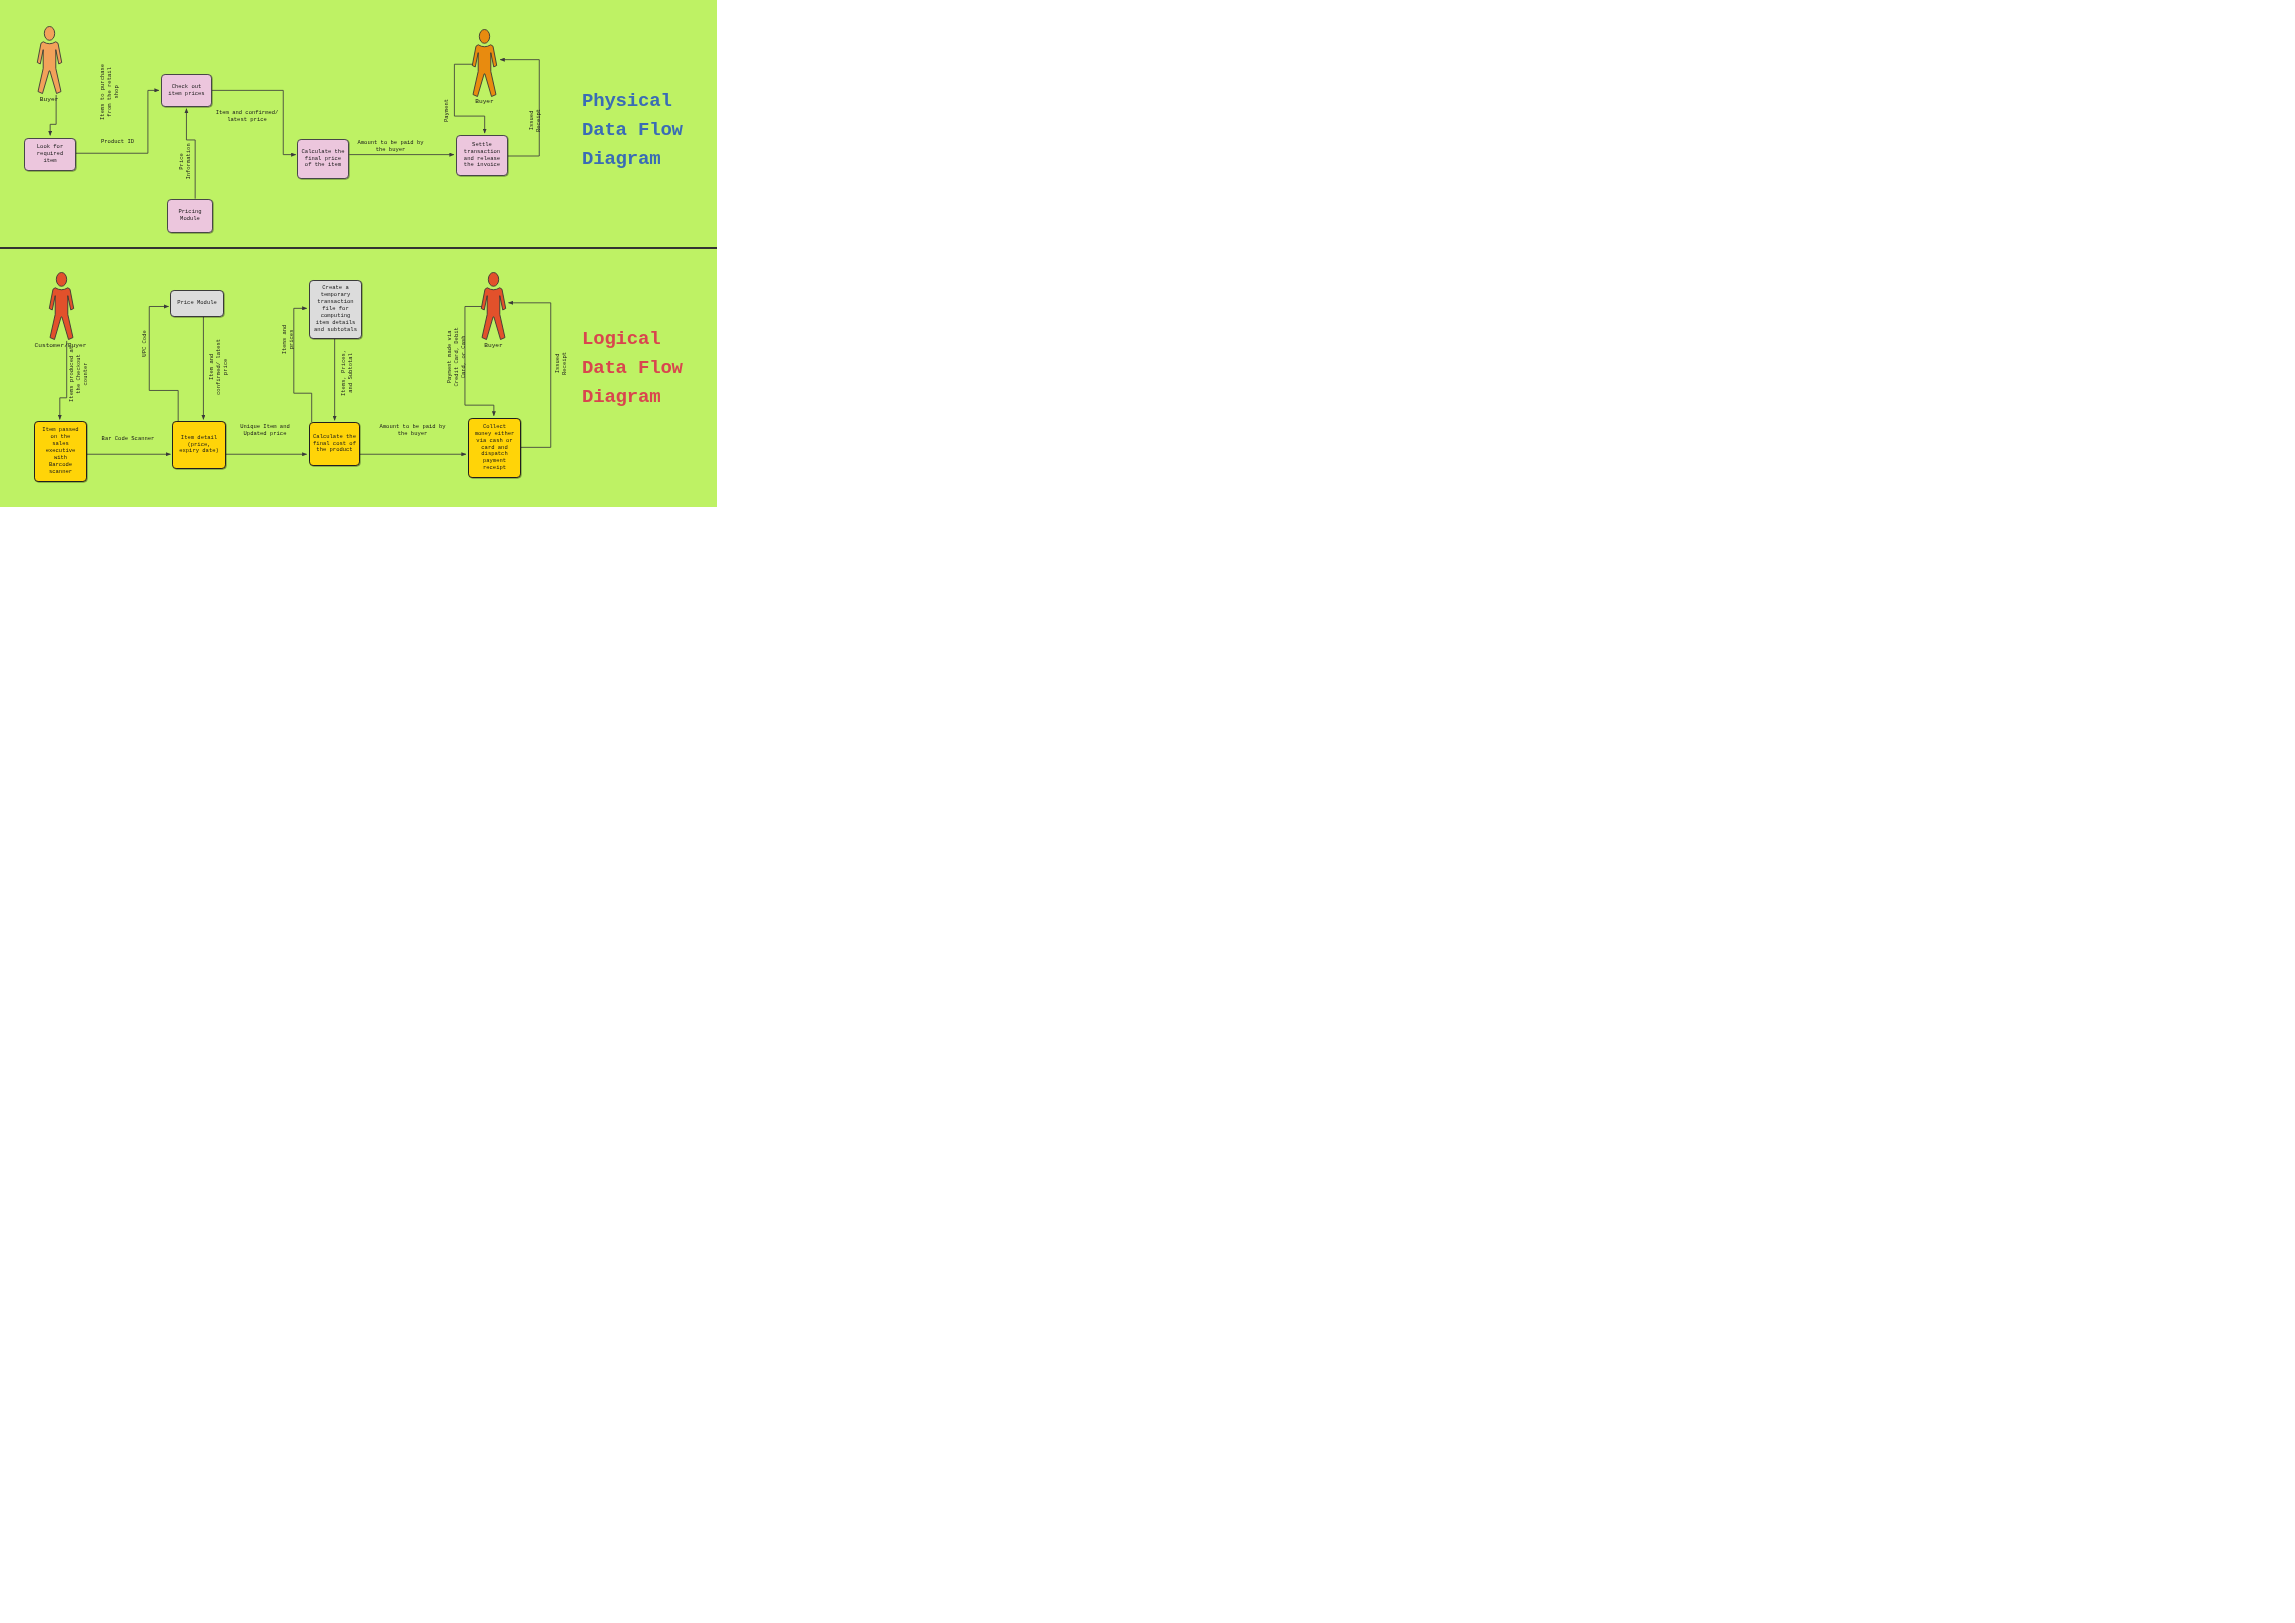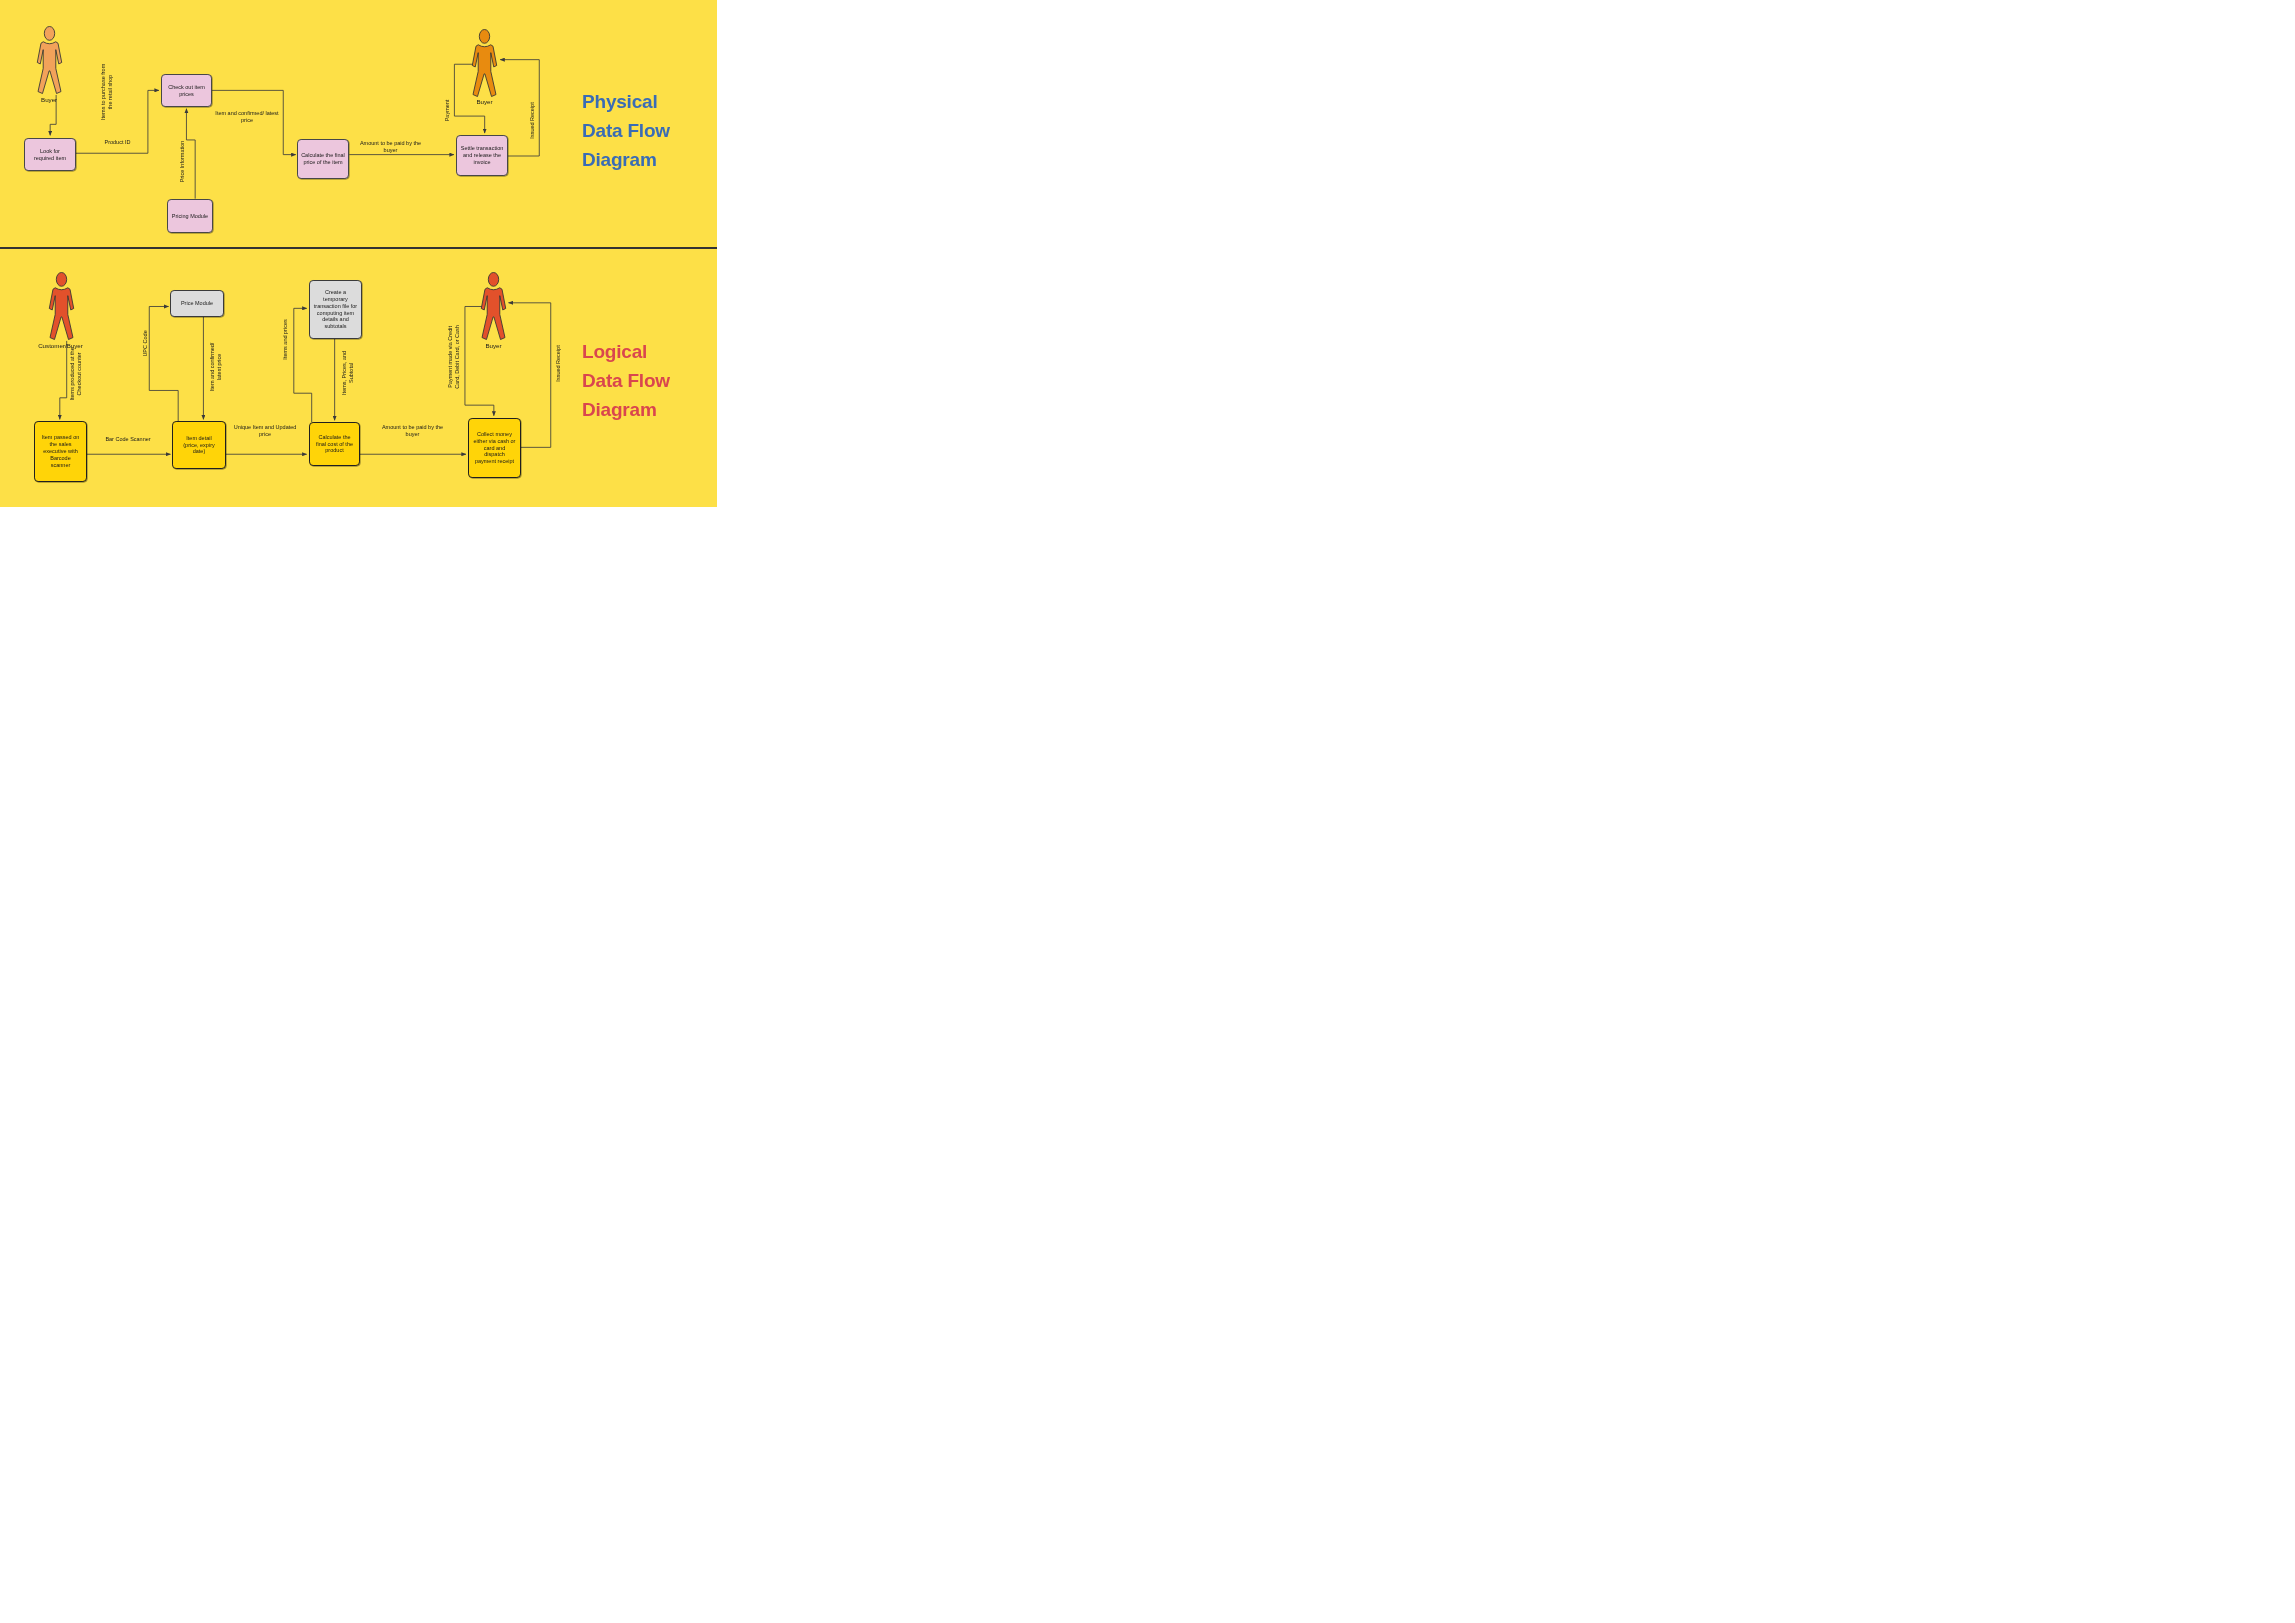--- a/index.html
+++ b/index.html
@@ -1,18 +1,18 @@
 <!DOCTYPE html>
 <html style="font-size:7.3px"><head>
 <meta charset="utf-8">
 <style>
   html,body{margin:0;padding:0;background:#ffffff;}
   .stage{
-    position:relative;width:717px;height:507px;background:#fde047;overflow:hidden;
-    font-family:Liberation Sans, sans-serif;color:#1a1a1a;
+    position:relative;width:717px;height:507px;background:#bef264;overflow:hidden;
+    font-family:Liberation Mono, monospace;color:#1a1a1a;
   }
   .stage svg.connectors{position:absolute;left:0;top:0;z-index:1;}
   .node{
     position:absolute;z-index:2;display:flex;align-items:center;justify-content:center;
     text-align:center;font-size:5.5px;line-height:6.9px;border:0.7px solid #3a3a3a;border-radius:4.1px;
     box-sizing:border-box;box-shadow:0.7px 0.7px 0 rgba(0,0,0,0.35);
   }
   .pink{background:#ecc6dd;border-color:#474747;}
   .yellow{background:#ffd408;border-color:#1f1f1f;}
   .gray{background:#dcdcdc;border-color:#3a3a3a;}
@@ -153,16 +153,16 @@
     <svg width="37" height="69" viewBox="0 0 100 140" preserveAspectRatio="none">
       <circle cx="50" cy="15" r="14"></circle>
       <path d="M33 32 Q50 40 67 32 L73 35 L83 74 L75 77 L67 48 L67 86 L81 133 L69 137 L51 91 L49 91 L31 137 L19 133 L33 86 L33 48 L25 77 L17 74 L27 35 Z"></path>
     </svg>
   </div>
   <div class="lbl actor-label" style="left:466px;top:343px;width:55px;">Buyer</div>
 
   <div class="lbl vlbl" style="left:419px;top:350px;width:70px;height:13.8px;">Payment made via Credit Card, Debit Card, or Cash</div>
   <div class="lbl vlbl" style="left:536px;top:360px;width:44px;height:6.9px;">Issued Receipt</div>
 
-  <div class="title title-logical" style="left:582px;top:337px;width:103px;">Logical Data Flow Diagram</div>
+  <div class="title title-logical" style="left:582px;top:325px;width:103px;">Logical Data Flow Diagram</div>
 
 </div>
 
 
 </body></html>

